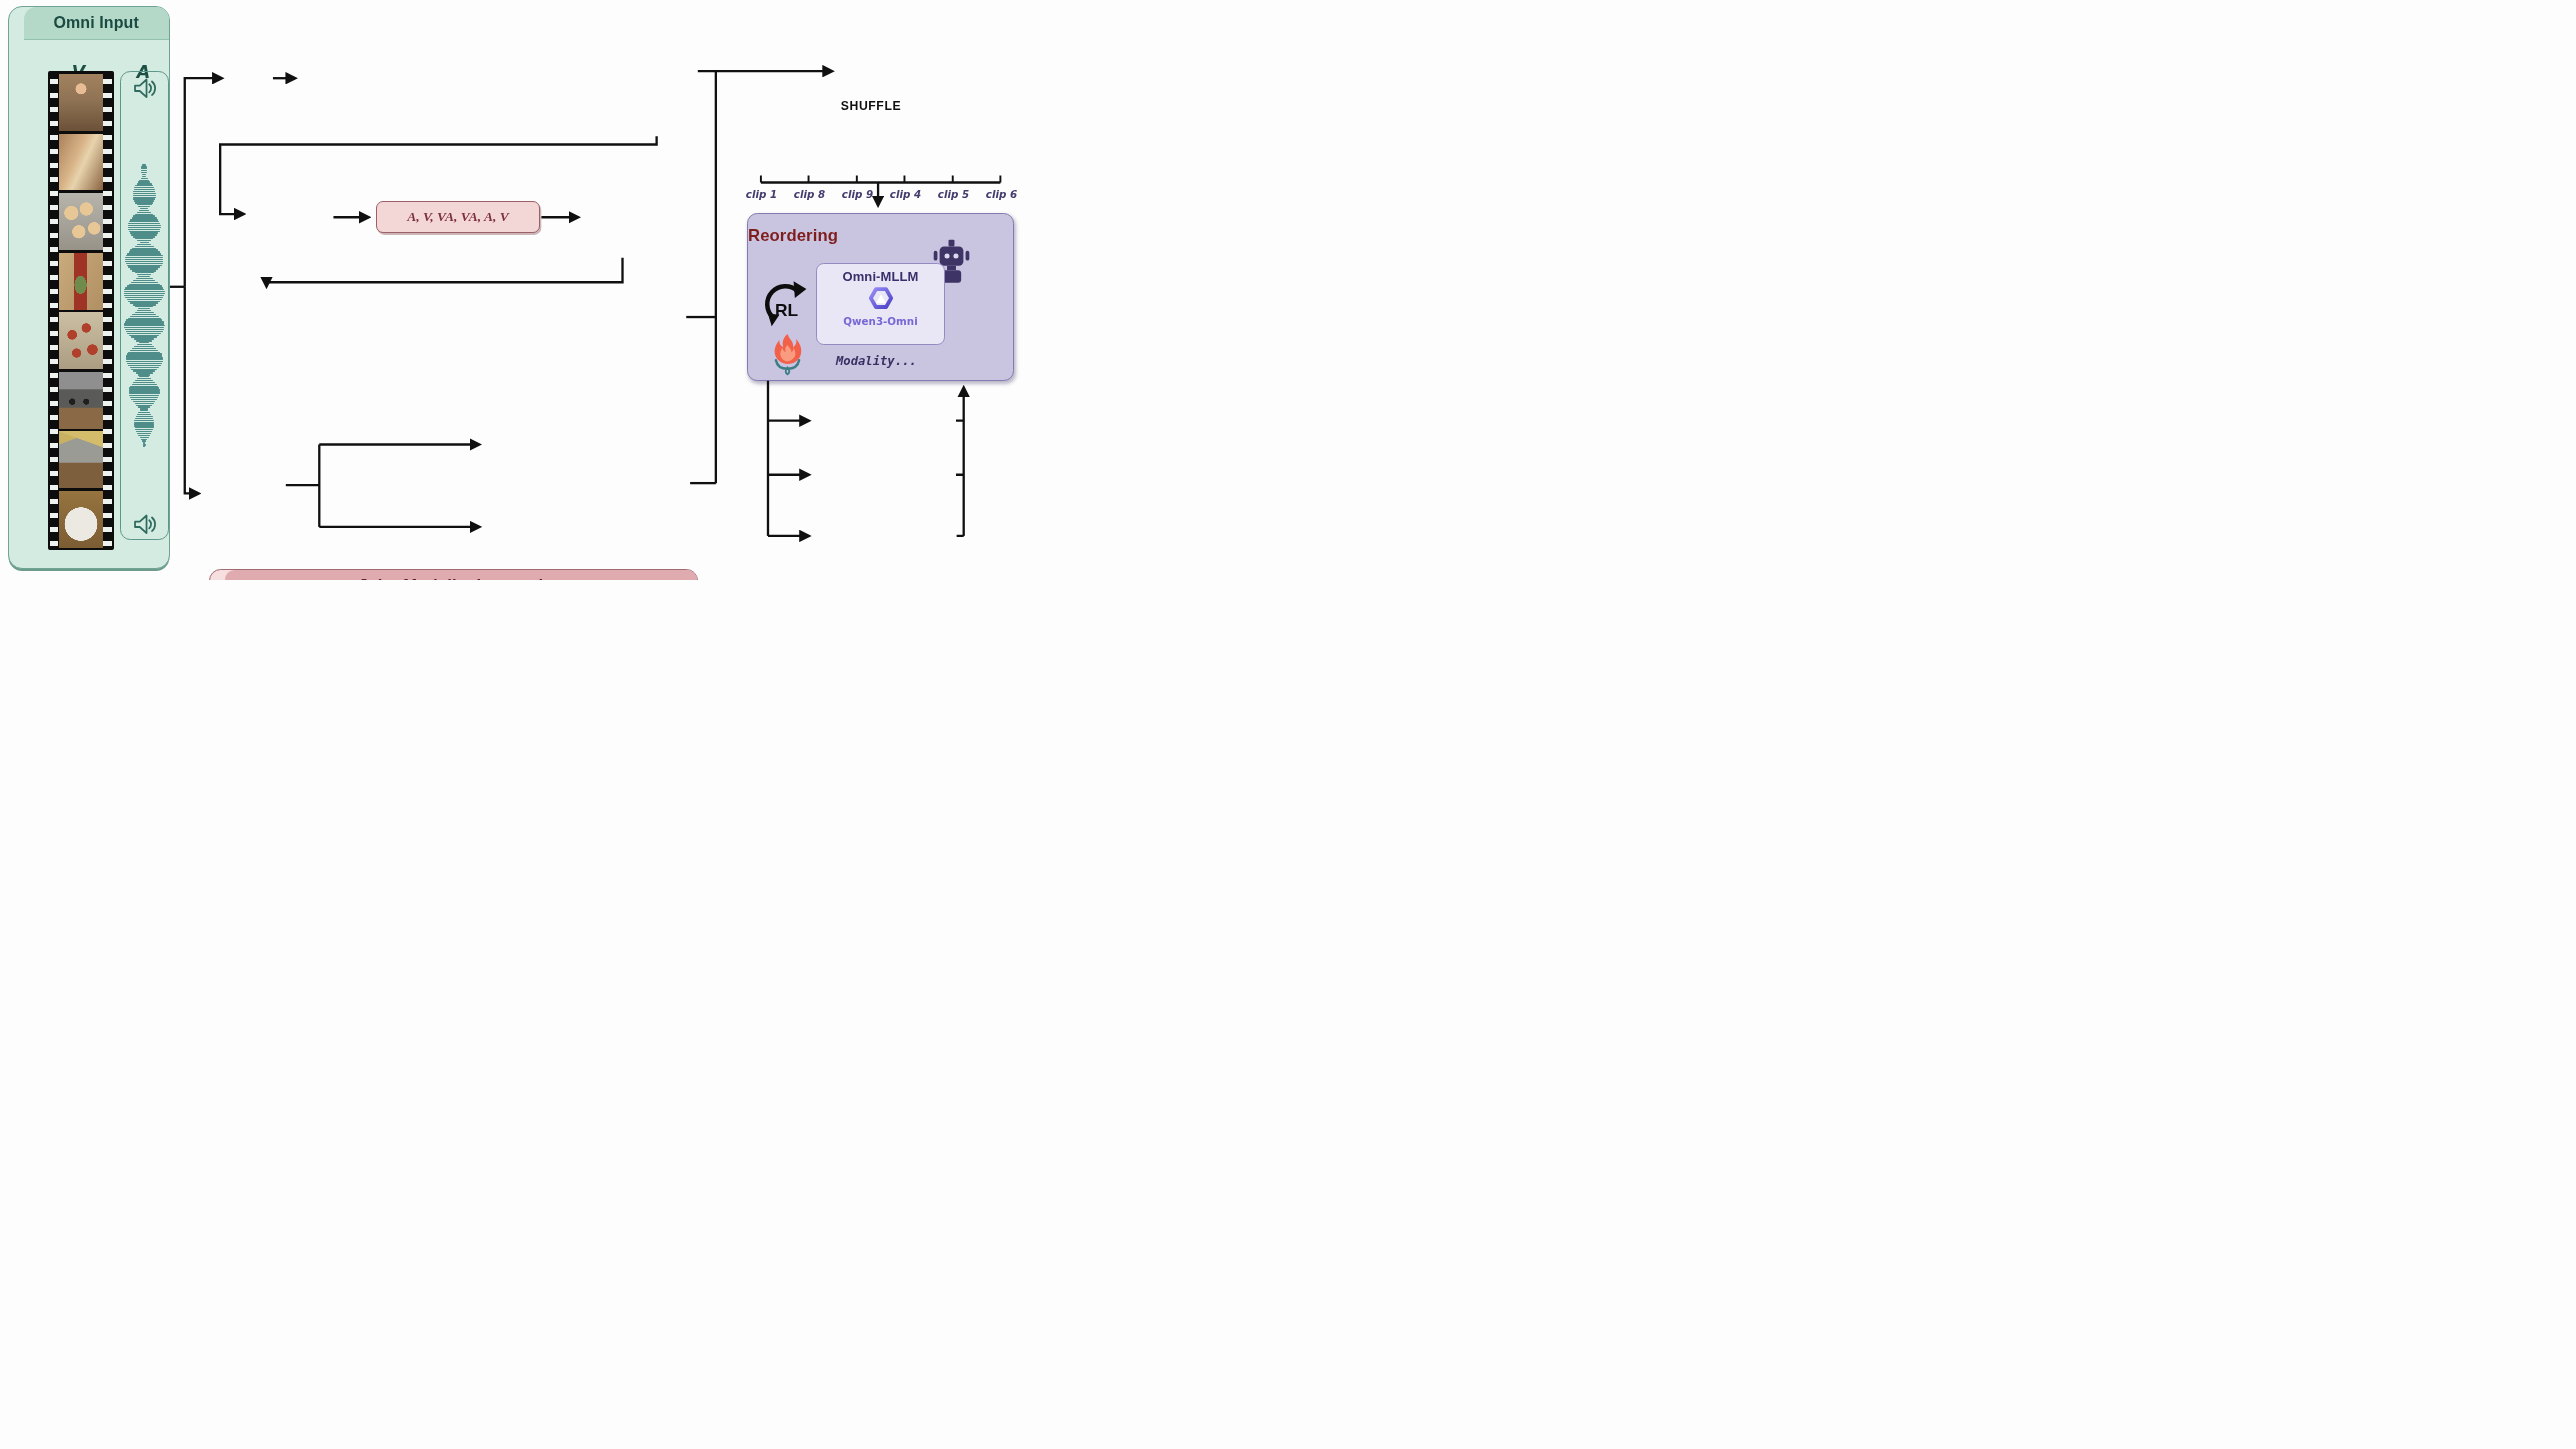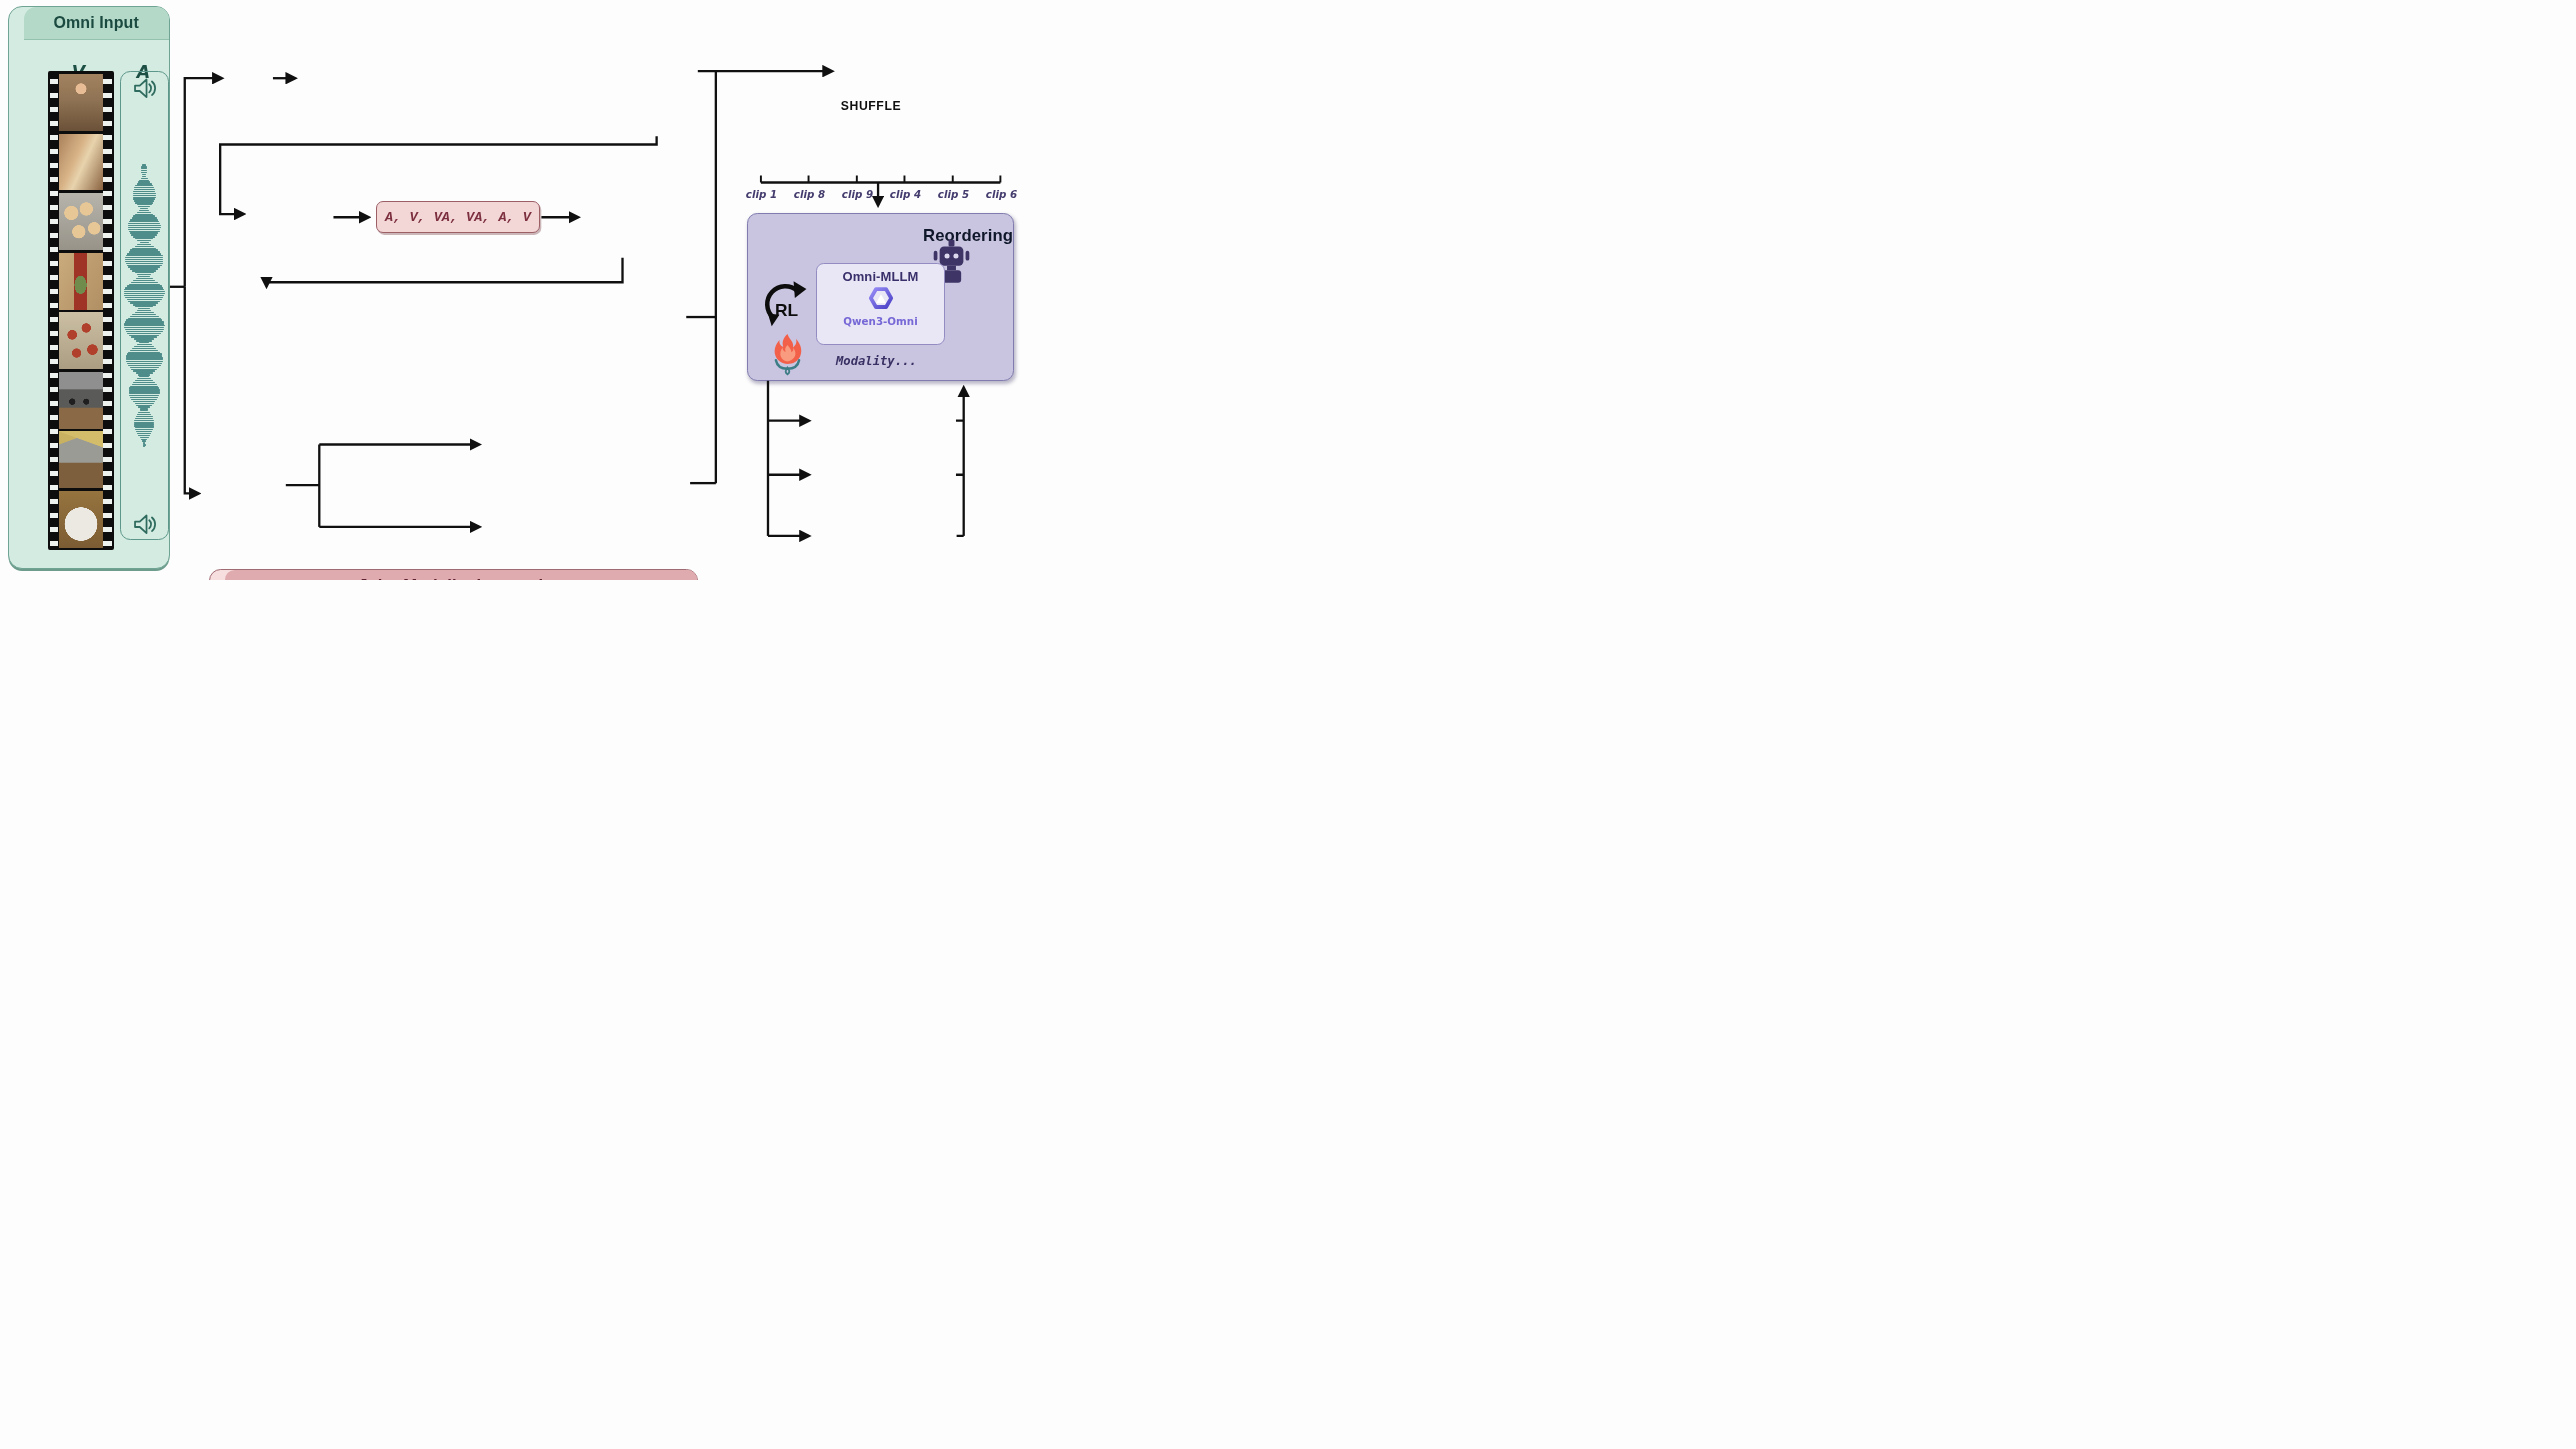--- a/index.html
+++ b/index.html
@@ -41,29 +41,29 @@
   .sc1{background:radial-gradient(circle at 50% 26%,#e8bd96 0 11%,rgba(0,0,0,0) 12%),linear-gradient(180deg,#a3825f,#8f7354 45%,#6b5138)}
   .sc2{background:linear-gradient(115deg,#a9805a,#d9b488 40%,#e7d3ad 55%,#8a6240)}
   .sc3{background:radial-gradient(circle at 28% 35%,#e6c795 0 14%,rgba(0,0,0,0) 15%),radial-gradient(circle at 62% 28%,#e6c795 0 13%,rgba(0,0,0,0) 14%),radial-gradient(circle at 45% 68%,#e6c795 0 14%,rgba(0,0,0,0) 15%),radial-gradient(circle at 80% 62%,#e6c795 0 12%,rgba(0,0,0,0) 13%),linear-gradient(180deg,#b7b4ac,#979389)}
   .sc4{background:radial-gradient(ellipse 14% 16% at 49% 56%,#708c4c 0 98%,rgba(0,0,0,0) 100%),linear-gradient(90deg,rgba(0,0,0,0) 0 34%,#9e3326 35% 63%,rgba(0,0,0,0) 64%),linear-gradient(120deg,#c9ab7c,#b18f64)}
   .sc5{background:radial-gradient(circle at 30% 40%,#b0402c 0 10%,rgba(0,0,0,0) 11%),radial-gradient(circle at 62% 28%,#b0402c 0 9%,rgba(0,0,0,0) 10%),radial-gradient(circle at 76% 66%,#b0402c 0 10%,rgba(0,0,0,0) 11%),radial-gradient(circle at 40% 72%,#b0402c 0 9%,rgba(0,0,0,0) 10%),linear-gradient(180deg,#cbbfa4,#ab9d82)}
   .sc6{background:radial-gradient(circle at 30% 52%,#1f1f1f 0 7%,rgba(0,0,0,0) 8%),radial-gradient(circle at 62% 52%,#1f1f1f 0 7%,rgba(0,0,0,0) 8%),linear-gradient(180deg,#8e8f8e 0 30%,#5a5a58 31% 62%,#8a6a46 63%)}
   .sc7{background:linear-gradient(200deg,#d3bd6a 0 22%,rgba(0,0,0,0) 23%),linear-gradient(160deg,#c8b261 0 18%,rgba(0,0,0,0) 19%),linear-gradient(180deg,#9b9b95 20% 55%,#7d5f3e 56%)}
   .sc8{background:radial-gradient(ellipse 38% 30% at 50% 58%,#ece9e2 0 97%,rgba(0,0,0,0) 99%),radial-gradient(circle at 42% 52%,#cf9d52 0 8%,rgba(0,0,0,0) 9%),radial-gradient(circle at 58% 64%,#cf9d52 0 8%,rgba(0,0,0,0) 9%),linear-gradient(180deg,#96743f,#7c5c33)}
   #av-box{position:absolute;left:376px;top:201px;width:164px;height:32px;background:#f3d6d6;border:1.6px solid #9c5f66;
           border-radius:7px;display:flex;align-items:center;justify-content:center;box-shadow:1.3px 1.9px 0 rgba(110,50,60,.35)}
-  #av-box span{font-size:13.5px;font-style:italic;font-weight:700;color:#7c2f3e;font-family:Liberation Mono, monospace}
+  #av-box span{font-size:13.5px;font-style:italic;font-weight:700;color:#7c2f3e;font-family:Liberation Serif, serif}
   #shuffle-label{position:absolute;left:835px;top:99px;width:72px;text-align:center;font-size:12.2px;
                  font-weight:800;color:#0f0f0f;letter-spacing:0.6px}
   #clip-label-row{position:absolute;left:741px;top:188px;width:281px;display:flex;justify-content:space-between}
   #clip-label-row span{width:41px;text-align:center;font-size:10.3px;color:#453c6e;font-weight:700;font-style:italic;
                        font-family:"DejaVu Sans",sans-serif}
   #reorder-box{position:absolute;left:747px;top:213px;width:267px;height:168px;background:#c9c5e0;
                border:1.6px solid #807caf;border-radius:10.3px;box-shadow:1.3px 2.6px 3.9px rgba(60,55,100,.35)}
-  #reorder-box h3{position:absolute;left:0;right:0;top:12px;text-align:right;font-size:16.7px;color:#0f172a}
+  #reorder-box h3{position:absolute;left:0;right:0;top:12px;text-align:left;font-size:16.7px;color:#7f1d1d}
   #model-box{position:absolute;left:68px;top:49px;width:129px;height:82px;background:#e9e7f5;
              border:1.3px solid #928cc2;border-radius:7.7px;display:flex;flex-direction:column;align-items:center;padding-top:4.5px}
   #model-box h4{font-size:13px;color:#39306b}
   #model-name{font-size:10.3px;font-weight:700;color:#7668d6;font-family:"DejaVu Sans",sans-serif}
   #thinking{position:absolute;left:88px;top:140px;width:116px;font-size:12.2px;font-style:italic;font-weight:700;
             color:#393063;font-family:"DejaVu Sans Mono",monospace}
   .icon{display:inline-block;line-height:0}
   .icon svg{width:100%;height:100%}
   .absicon{position:absolute}
   #connectors{position:absolute;left:0;top:0;z-index:6;pointer-events:none}

